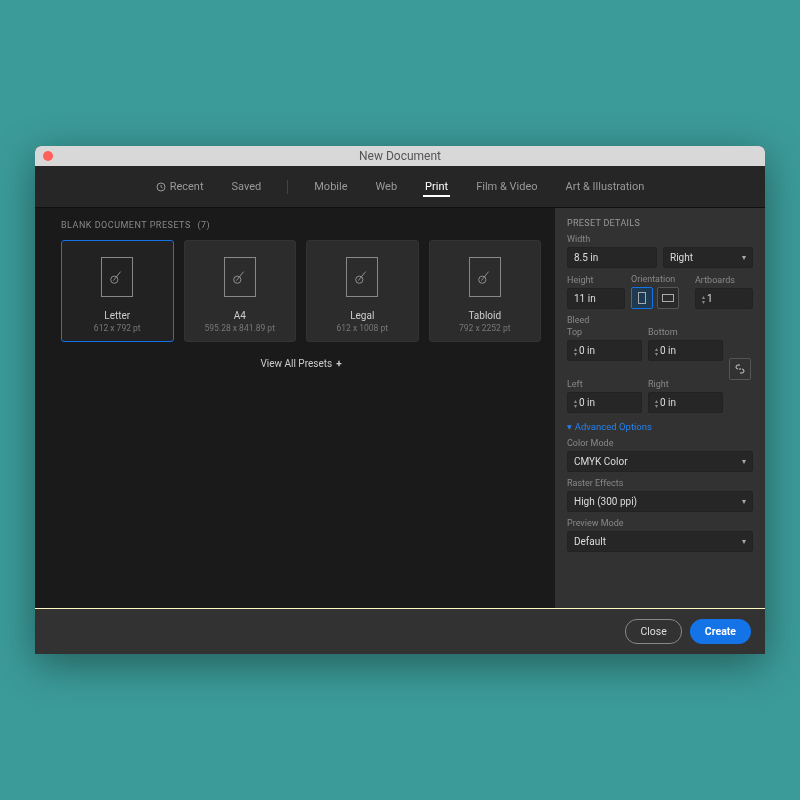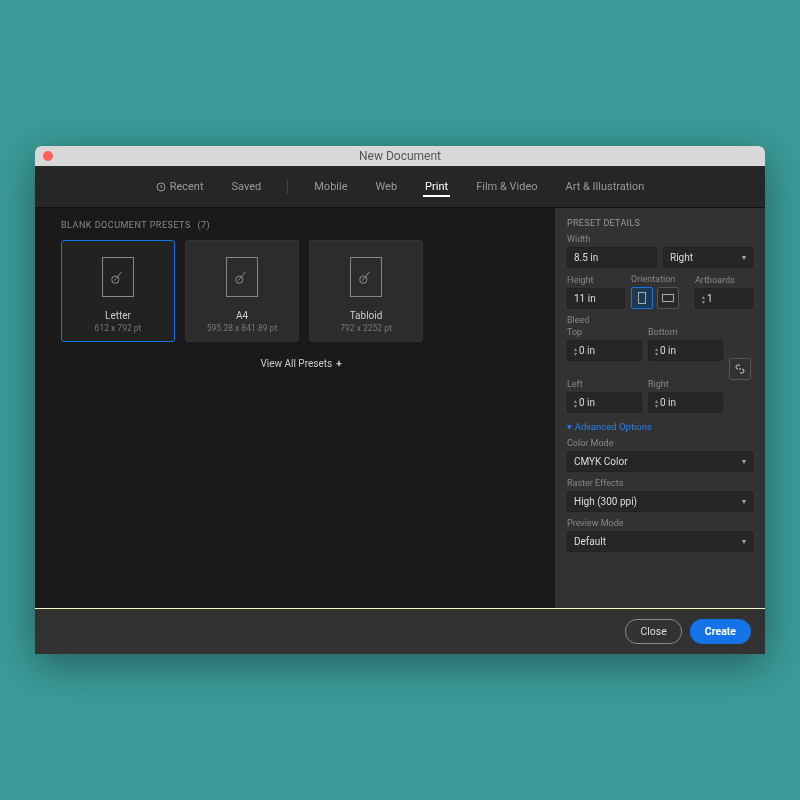--- a/index.html
+++ b/index.html
@@ -103,20 +103,30 @@
           <div class="name">A4</div>
           <div class="dim">595.28 x 841.89 pt</div>
         </div>
         <div class="card">
           <div class="docicon">
               <svg viewBox="0 0 20 20">
                 <path d="M6 14 L14 4"></path>
                 <circle cx="7" cy="13" r="4"></circle>
               </svg>
             </div>
+          <div class="name">Legal</div>
+          <div class="dim">612 x 1008 pt</div>
+        </div>
+        <div class="card">
+          <div class="docicon">
+              <svg viewBox="0 0 20 20">
+                <path d="M6 14 L14 4"></path>
+                <circle cx="7" cy="13" r="4"></circle>
+              </svg>
+            </div>
           <div class="name">Tabloid</div>
           <div class="dim">792 x 2252 pt</div>
         </div>
       </div>
       <div class="viewall">
         <span>View All Presets</span><span class="plus">+</span>
       </div>
     </div>
 
     <div class="right">

